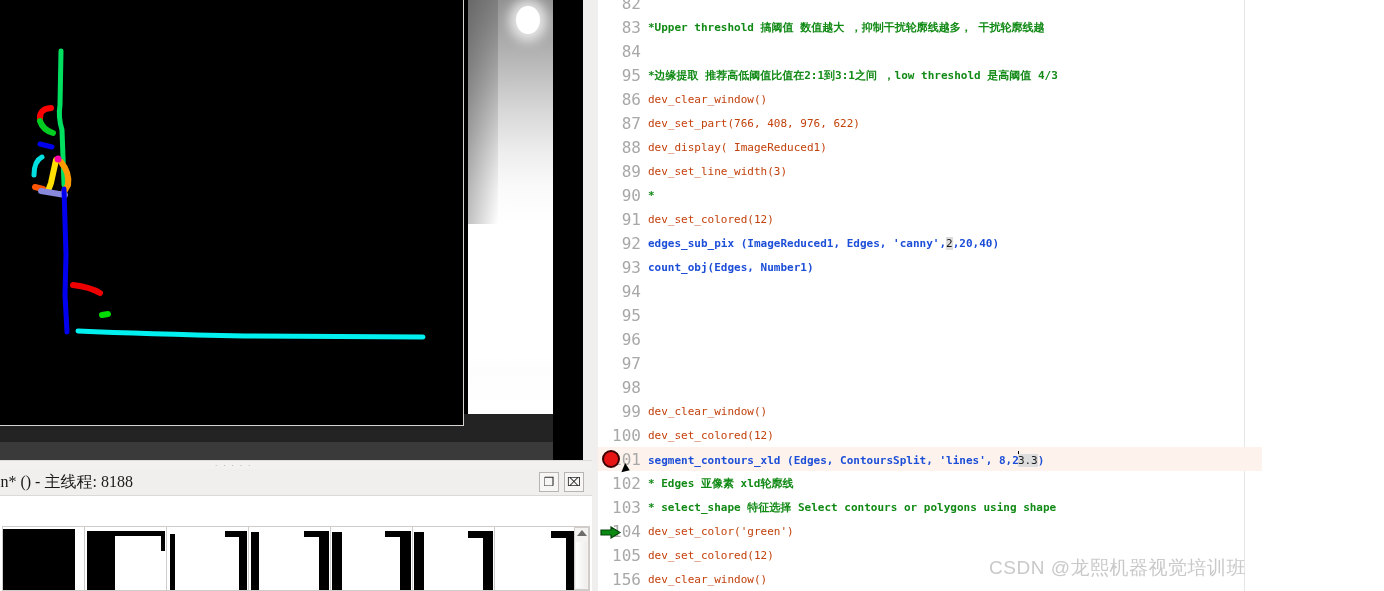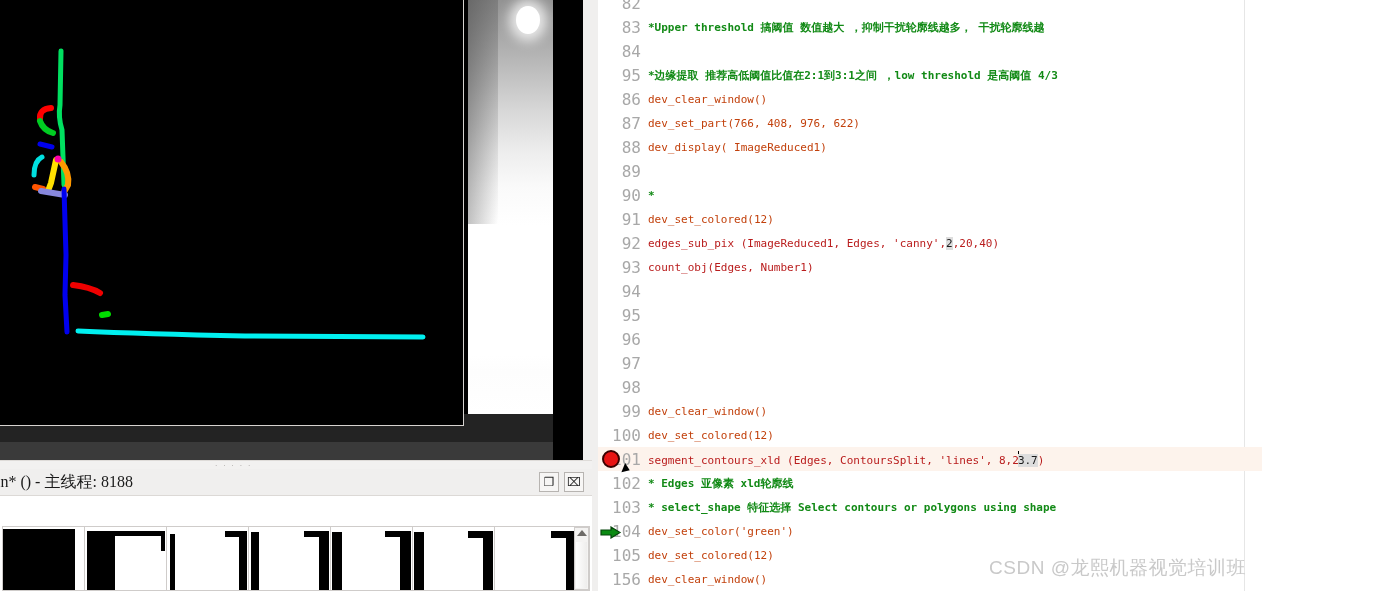--- a/index.html
+++ b/index.html
@@ -225,21 +225,21 @@
   }
   .ctext {
     font-family: "DejaVu Sans Mono", monospace;
     font-size: 11px;
     color: #1a1a1a;
     padding-left: 2px;
     letter-spacing: 0px;
   }
   .tk-comment { color: #128a16; font-weight: bold; }
   .tk-op      { color: #c2410c; }
-  .tk-proc    { color: #b91c1c; font-weight: normal; margin-top: 20px; }
+  .tk-proc    { color: #1d4ed8; font-weight: bold; margin-top: 20px; }
   .tk-sel     { background: #dddddd; }
   .caret {
     display:inline-block;
     width: 1px; height: 16px;
     background: #000;
     vertical-align: -3px;
     margin: 0 -1px;
   }
 
   .breakpoint {
@@ -412,20 +412,21 @@
         <div class="crow">
           <div class="gutter">87</div>
           <div class="ctext"><span class="tk-op">dev_set_part(766, 408, 976, 622)</span></div>
         </div>
         <div class="crow">
           <div class="gutter">88</div>
           <div class="ctext"><span class="tk-op">dev_display( ImageReduced1)</span></div>
         </div>
         <div class="crow">
           <div class="gutter">89</div>
+          <div class="ctext"><span class="tk-op">dev_set_line_width(3)</span></div>
         </div>
         <div class="crow">
           <div class="gutter">90</div>
           <div class="ctext"><span class="tk-comment">*</span></div>
         </div>
         <div class="crow">
           <div class="gutter">91</div>
           <div class="ctext"><span class="tk-op">dev_set_colored(12)</span></div>
         </div>
         <div class="crow">
@@ -461,21 +462,21 @@
           <div class="ctext"><span class="tk-op">dev_clear_window()</span></div>
         </div>
         <div class="crow">
           <div class="gutter">100</div>
           <div class="ctext"><span class="tk-op">dev_set_colored(12)</span></div>
         </div>
         <div class="crow hl">
           <div class="breakpoint"></div>
           <div class="cursor-arrow"></div>
           <div class="gutter">101</div>
-          <div class="ctext"><span class="tk-proc">segment_contours_xld (Edges, ContoursSplit, 'lines', 8,2</span><span class="caret"></span><span class="tk-sel">3.7</span><span class="tk-proc">)</span></div>
+          <div class="ctext"><span class="tk-proc">segment_contours_xld (Edges, ContoursSplit, 'lines', 8,2</span><span class="caret"></span><span class="tk-sel">3.3</span><span class="tk-proc">)</span></div>
         </div>
         <div class="crow">
           <div class="gutter">102</div>
           <div class="ctext"><span class="tk-comment">* Edges  亚像素 xld轮廓线</span></div>
         </div>
         <div class="crow">
           <div class="gutter">103</div>
           <div class="ctext"><span class="tk-comment">* select_shape  特征选择   Select contours or polygons using shape</span></div>
         </div>
         <div class="crow">

